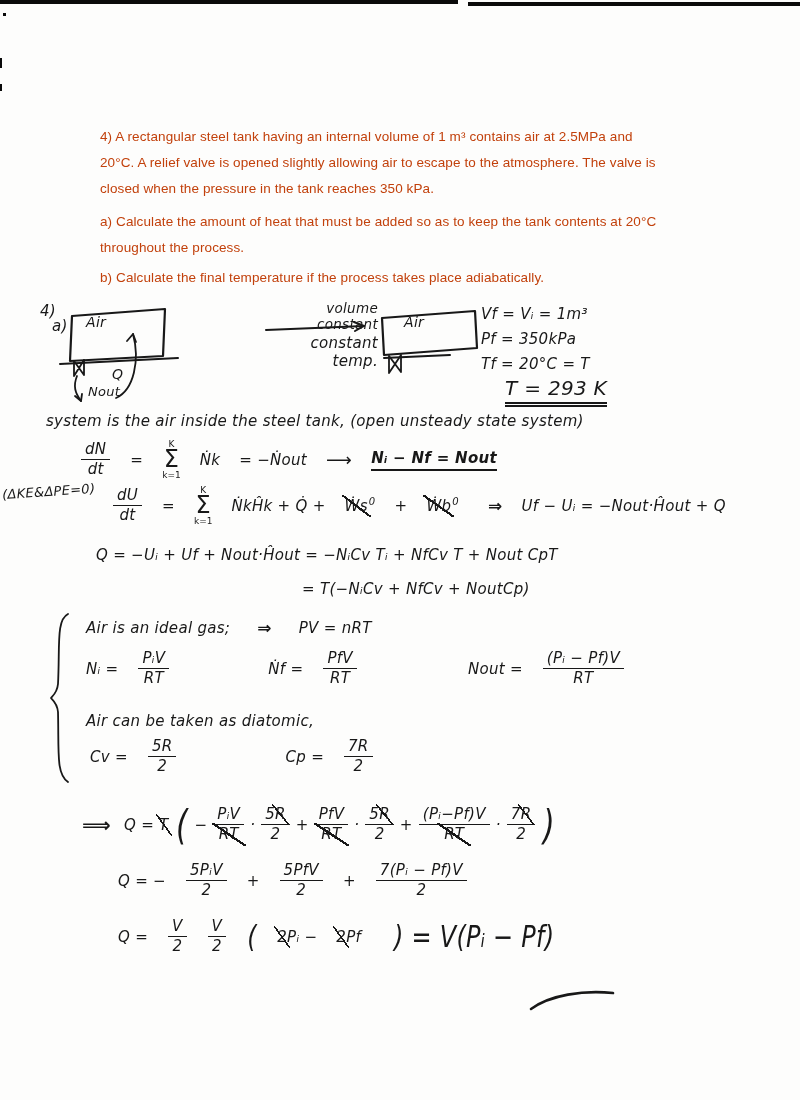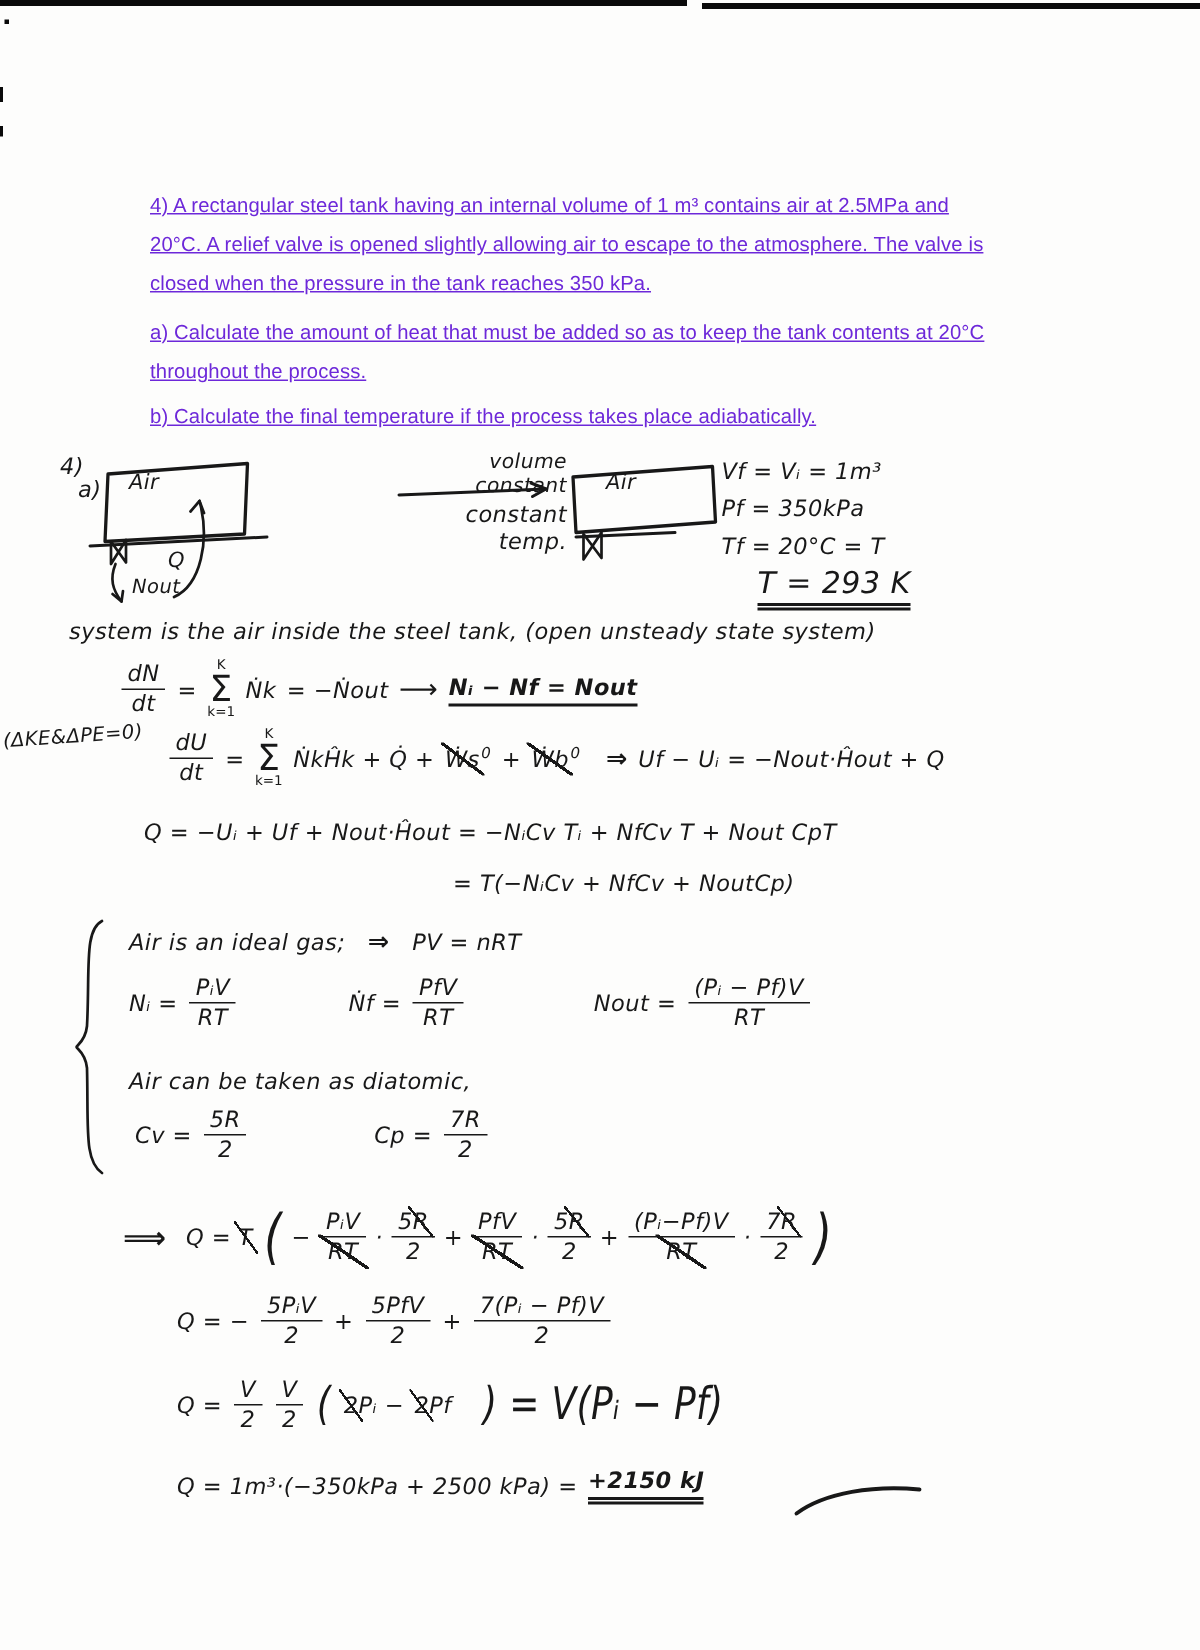--- a/index.html
+++ b/index.html
@@ -3,26 +3,26 @@
 <meta charset="utf-8">
 <style>
   html,body { margin:0; padding:0; background:#e8e8e8; }
   .page {
     position:relative; width:800px; height:1100px; margin:0 auto;
     background:#fdfdfc; overflow:hidden;
     font-family:"Liberation Sans", sans-serif; color:#141414;
   }
   .abs { position:absolute; }
   .artifact { position:absolute; background:#0a0a0a; }
-  .typed { font-size:13.5px; line-height:26px; letter-spacing:0.1px; color:#6d28d9;text-decoration:underline; }
+  .typed { font-size:13.5px; line-height:26px; letter-spacing:0.1px; color:#c2410c; }
   .hw {
     font-family:"DejaVu Sans", sans-serif; font-style:italic;
     color:#181818; font-size:15px; letter-spacing:0.3px;
   }
-  .eqrow { display:flex; align-items:center; gap:7px; white-space:nowrap; }
+  .eqrow { display:flex; align-items:center; gap:19px; white-space:nowrap; }
   .frac { display:inline-flex; flex-direction:column; align-items:center; line-height:1.15; margin:0 1px; }
   .frac .num { padding:0 4px 1px; border-bottom:1.7px solid #181818; }
   .frac .den { padding:1px 4px 0; }
   .sum { display:inline-flex; flex-direction:column; align-items:center; line-height:1; font-style:normal; }
   .sum .lim { font-size:9px; letter-spacing:0; }
   .sum .sigma { font-size:24px; line-height:0.9; }
   .cancel { position:relative; display:inline-block; }
   .cancel::after {
     content:""; position:absolute; left:-3px; right:-3px; top:-2px; bottom:-2px;
     background:linear-gradient(to top right, transparent 47%, #181818 47%, #181818 53%, transparent 53%);
@@ -239,21 +239,17 @@
     <span class="frac">
       <span class="num">V</span>
       <span class="den">2</span>
     </span>
     <span class="medparen">(</span>
     <span><span class="cancel">2</span><span>Pᵢ −</span></span>
     <span><span class="cancel">2</span><span>Pf</span></span>
     <span class="medparen" style="margin-left:-6px">)  =  V(Pᵢ − Pf)</span>
   </div>
 
-  <div class="abs hw eqrow" style="left:118px;top:978px">
-    <span>Q  =  1m³·(−350kPa + 2500 kPa)  =</span>
-    <span class="dul" style="font-weight:bold">+2150 kJ</span>
-  </div>
   <svg style="left:528px;top:986px" width="88" height="26" viewBox="0 0 88 26">
     <path d="M3,23 C22,9 55,4 85,7" stroke-width="2.6"></path>
   </svg>
 
 </div>
 
 </body></html>

